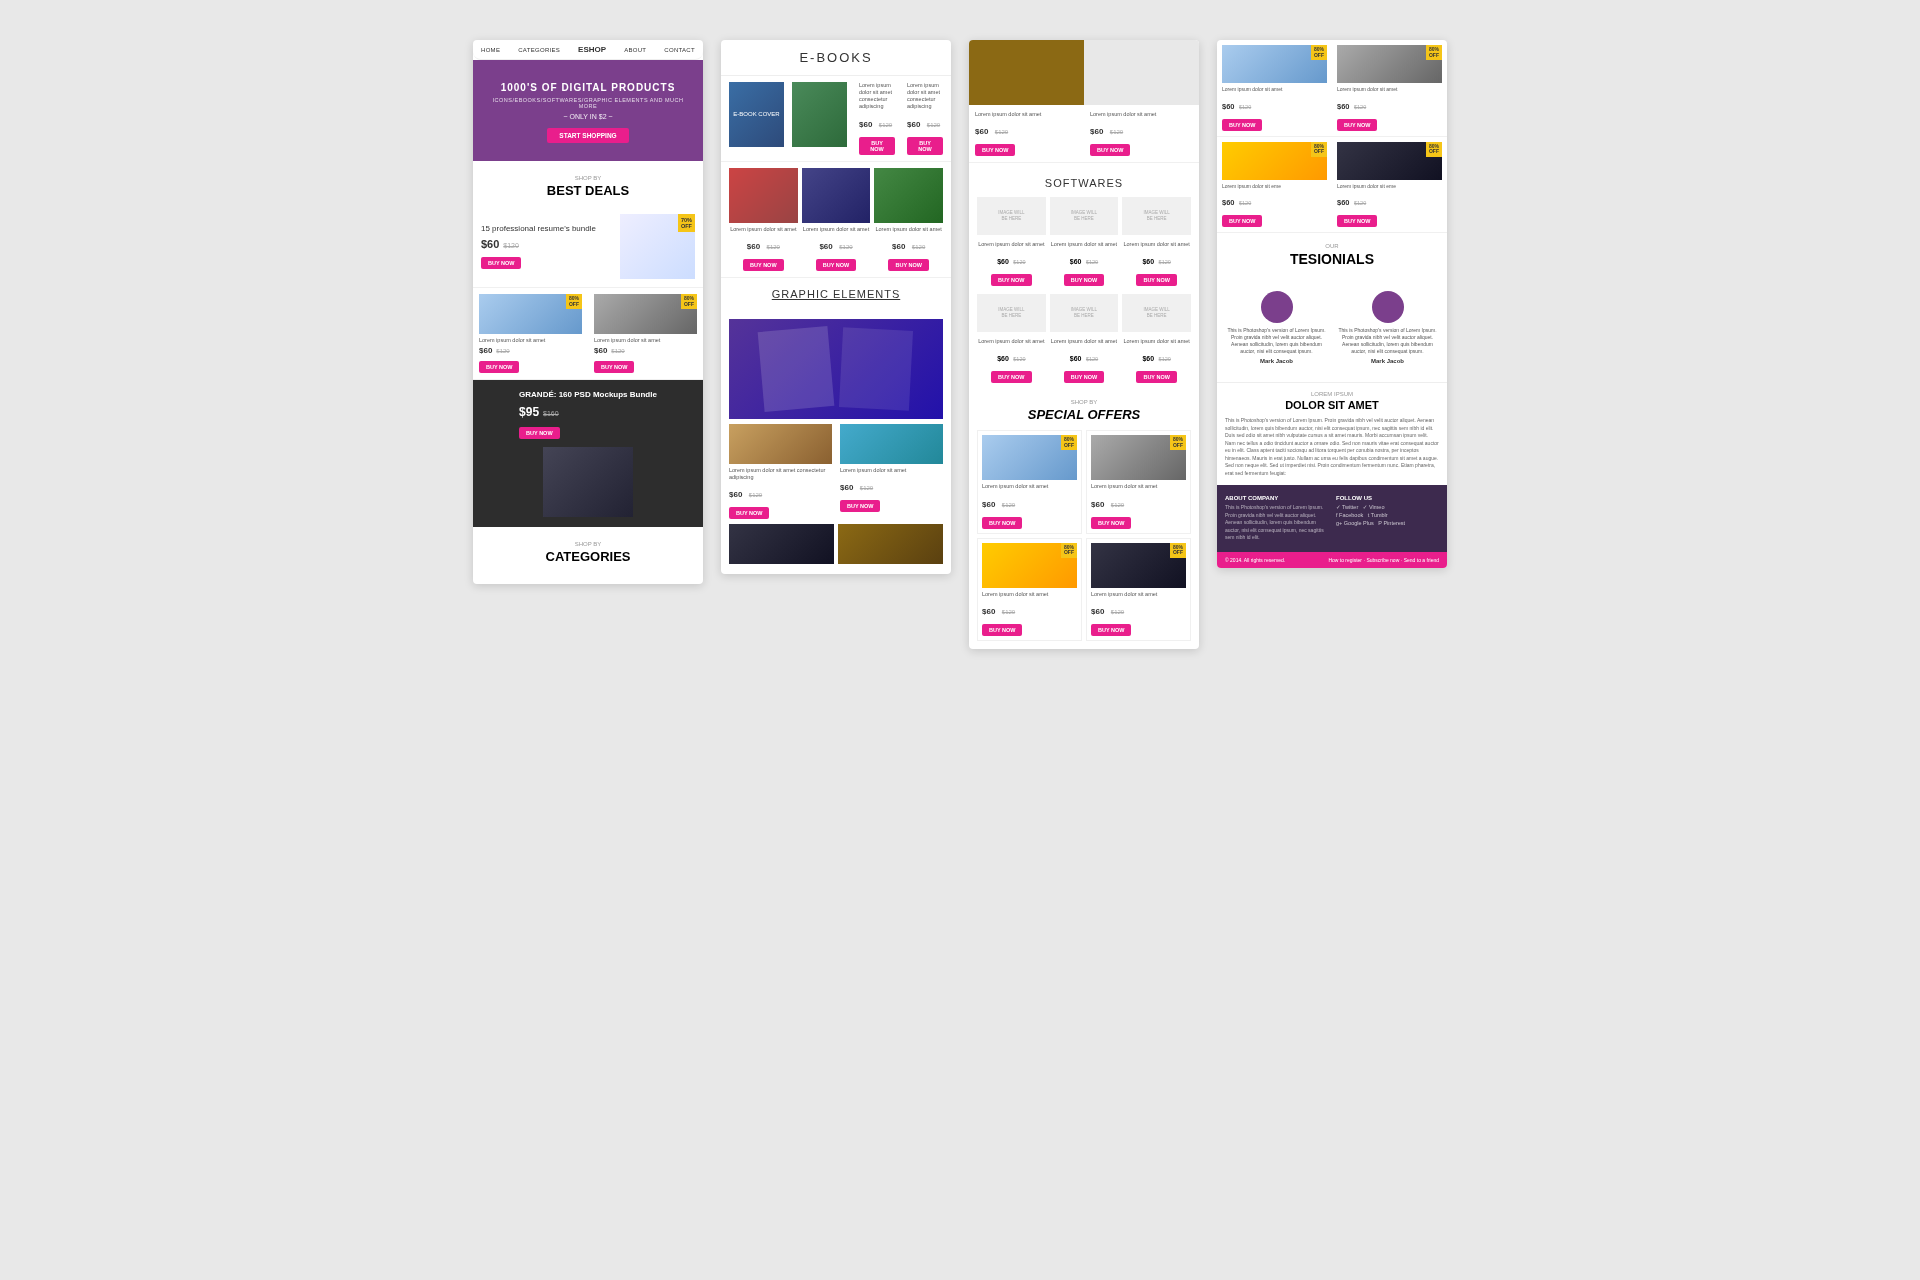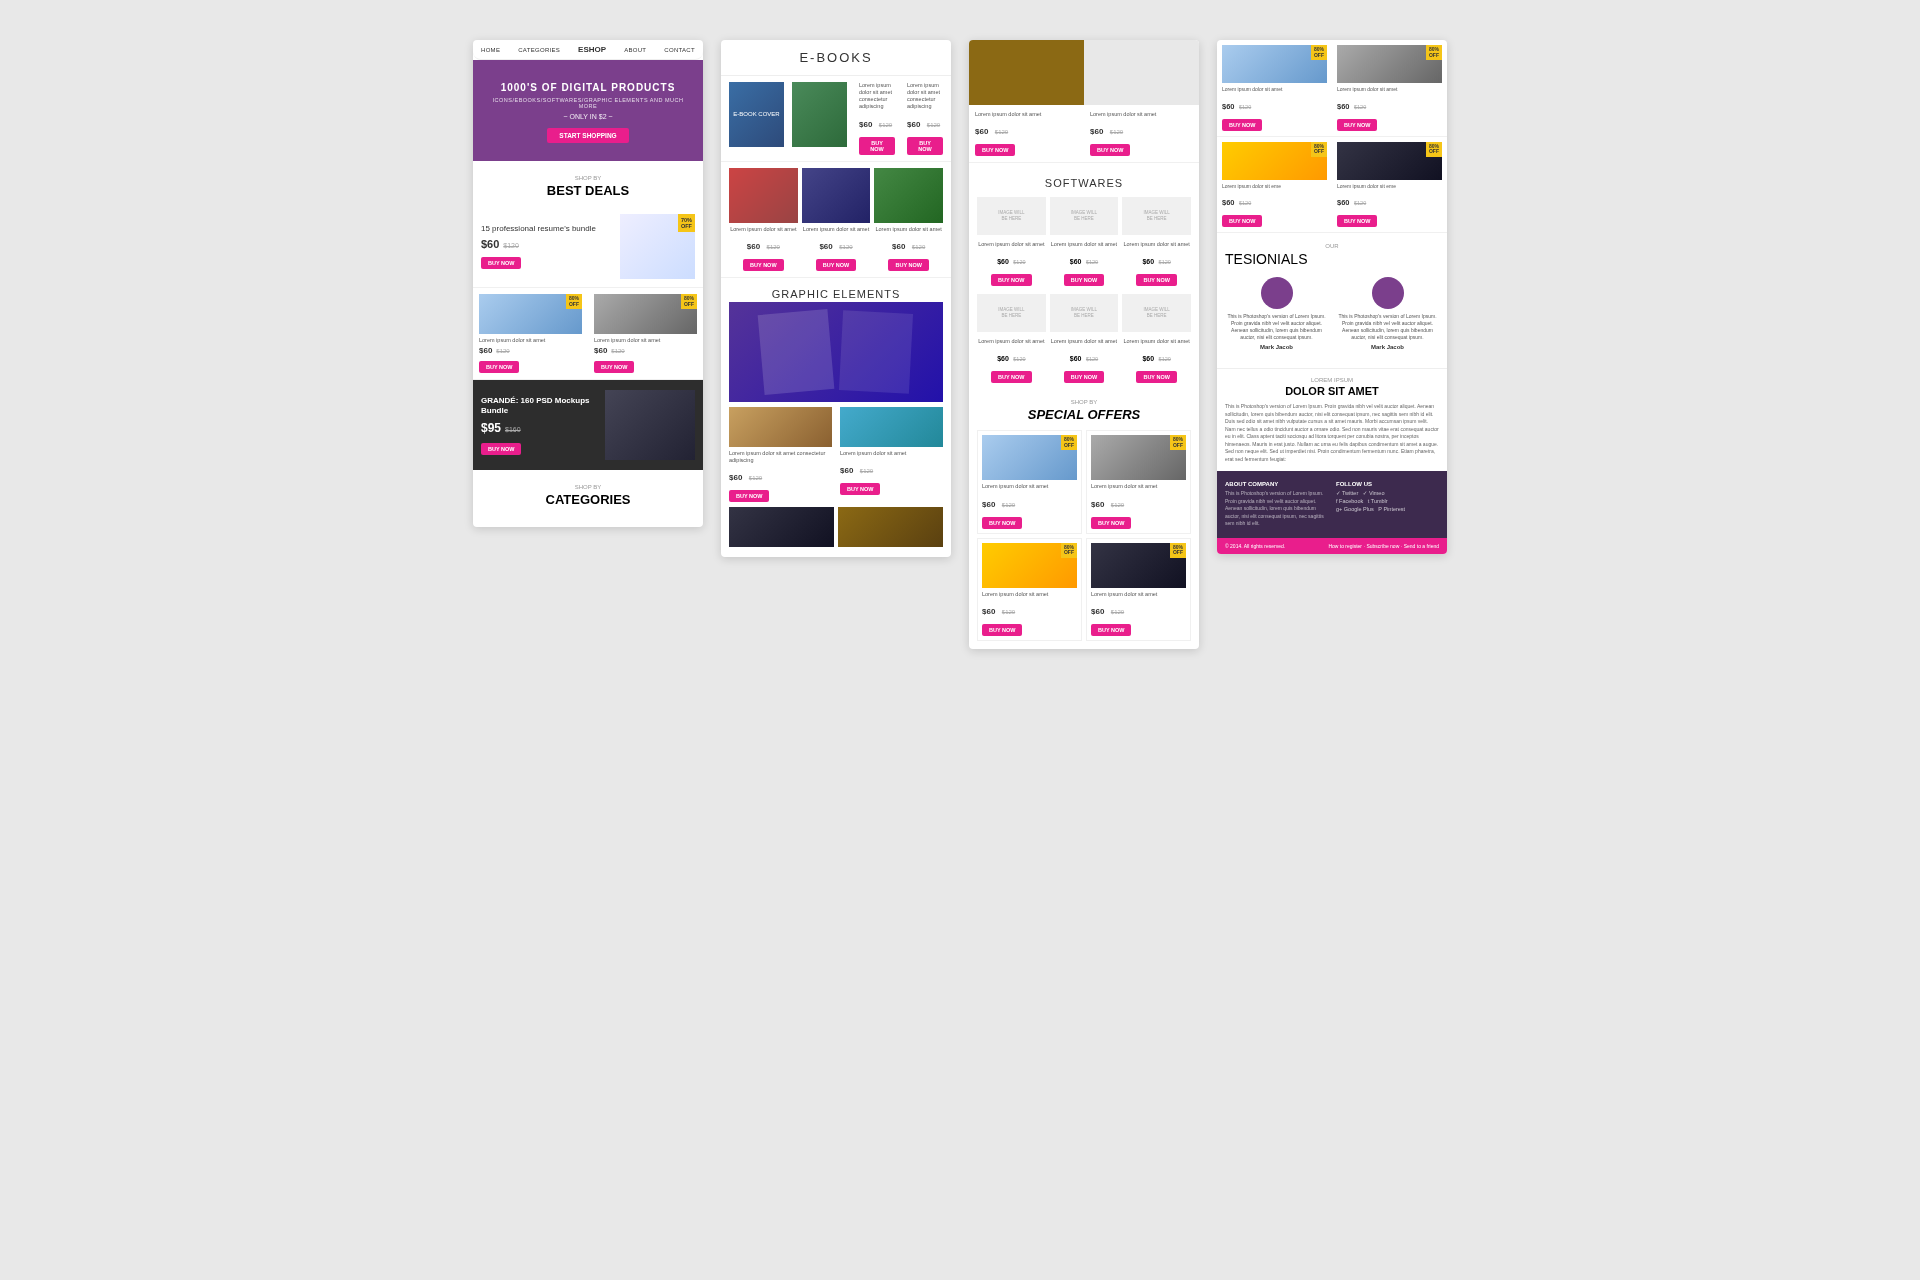--- a/index.html
+++ b/index.html
@@ -125,21 +125,21 @@
     .grande-card {
       background: #2d2d2d;
       padding: 10px 8px;
       position: relative;
       overflow: hidden;
     }
     .grande-left { color: #fff; }
     .grande-title { font-size: 8px; font-weight: bold; color: #fff; line-height: 1.3; margin-bottom: 4px; }
     .grande-price { font-size: 12px; font-weight: bold; color: #fff; margin-bottom: 5px; }
     .grande-price-old { font-size: 7px; color: #aaa; text-decoration: line-through; margin-left: 2px; }
-    .grande-inner { display: flex; gap: 8px; align-items: center; }
+    .grande-inner { display: flex; gap: 8px; align-items: center; flex-direction: column; }
     .grande-img { width: 90px; height: 70px; background: #444; flex-shrink: 0; }
     
     .page-col {
       background: #fff;
       width: 230px;
       border-radius: 4px;
       overflow: hidden;
       box-shadow: 0 2px 10px rgba(0,0,0,0.15);
     }
     
@@ -153,21 +153,21 @@
     }
     .ebook-img { width: 55px; height: 65px; background: linear-gradient(135deg, #3a6ea5, #2d4a7a); flex-shrink: 0; display: flex; align-items: center; justify-content: center; font-size: 5px; color: #fff; }
     .ebook-img2 { width: 55px; height: 65px; background: linear-gradient(135deg, #4a8a5a, #2d6a3a); flex-shrink: 0; }
     .three-col-books { display: flex; padding: 6px 8px; gap: 4px; border-bottom: 1px solid #f0f0f0; }
     .book-item { flex: 1; text-align: center; }
     .book-img { height: 55px; background: linear-gradient(135deg, #c44, #944); margin-bottom: 3px; }
     .book-img2 { height: 55px; background: linear-gradient(135deg, #448, #226); margin-bottom: 3px; }
     .book-img3 { height: 55px; background: linear-gradient(135deg, #484, #262); margin-bottom: 3px; }
     
     .graphic-section { padding: 10px 8px; }
-    .graphic-title { font-size: 11px; text-align: center; text-transform: uppercase; letter-spacing: 1px; color: #333; margin-bottom: 2px; }
+    .graphic-title { font-size: 11px; text-align: center; text-transform: uppercase; letter-spacing: 1px; color: #333; margin-bottom: 19px; text-decoration: underline; }
     .graphic-img { width: 100%; height: 100px; background: linear-gradient(135deg, #8855cc, #5533aa); margin-bottom: 5px; }
     
     .third-col {
       background: #fff;
       width: 230px;
       border-radius: 4px;
       overflow: hidden;
       box-shadow: 0 2px 10px rgba(0,0,0,0.15);
     }
     .top-img-row { display: flex; gap: 0; }
@@ -188,21 +188,21 @@
     
     .fourth-col {
       background: #fff;
       width: 230px;
       border-radius: 4px;
       overflow: hidden;
       box-shadow: 0 2px 10px rgba(0,0,0,0.15);
     }
     .testimonials-section { padding: 10px 8px; }
     .our-label { font-size: 6px; color: #999; text-align: center; text-transform: uppercase; margin-bottom: 2px; }
-    .testimonials-title { font-size: 14px; font-weight: normal; text-align: left; text-transform: uppercase; margin-bottom: 10px; }
+    .testimonials-title { font-size: 14px; font-weight: bold; text-align: center; text-transform: uppercase; margin-bottom: 24px; }
     .testi-row { display: flex; gap: 8px; margin-bottom: 8px; }
     .testi-item { flex: 1; }
     .testi-avatar { width: 32px; height: 32px; border-radius: 50%; background: #7b3f8c; margin: 0 auto 4px; }
     .testi-text { font-size: 5px; color: #555; line-height: 1.4; text-align: center; }
     .testi-name { font-size: 6px; font-weight: bold; text-align: center; margin-top: 3px; color: #333; }
     
     .lorem-section { padding: 8px; border-top: 1px solid #eee; }
     .lorem-label { font-size: 6px; color: #999; text-align: center; text-transform: uppercase; }
     .lorem-title { font-size: 11px; font-weight: bold; text-align: center; text-transform: uppercase; margin: 2px 0 6px; }
     .lorem-text { font-size: 5px; color: #666; line-height: 1.5; }

